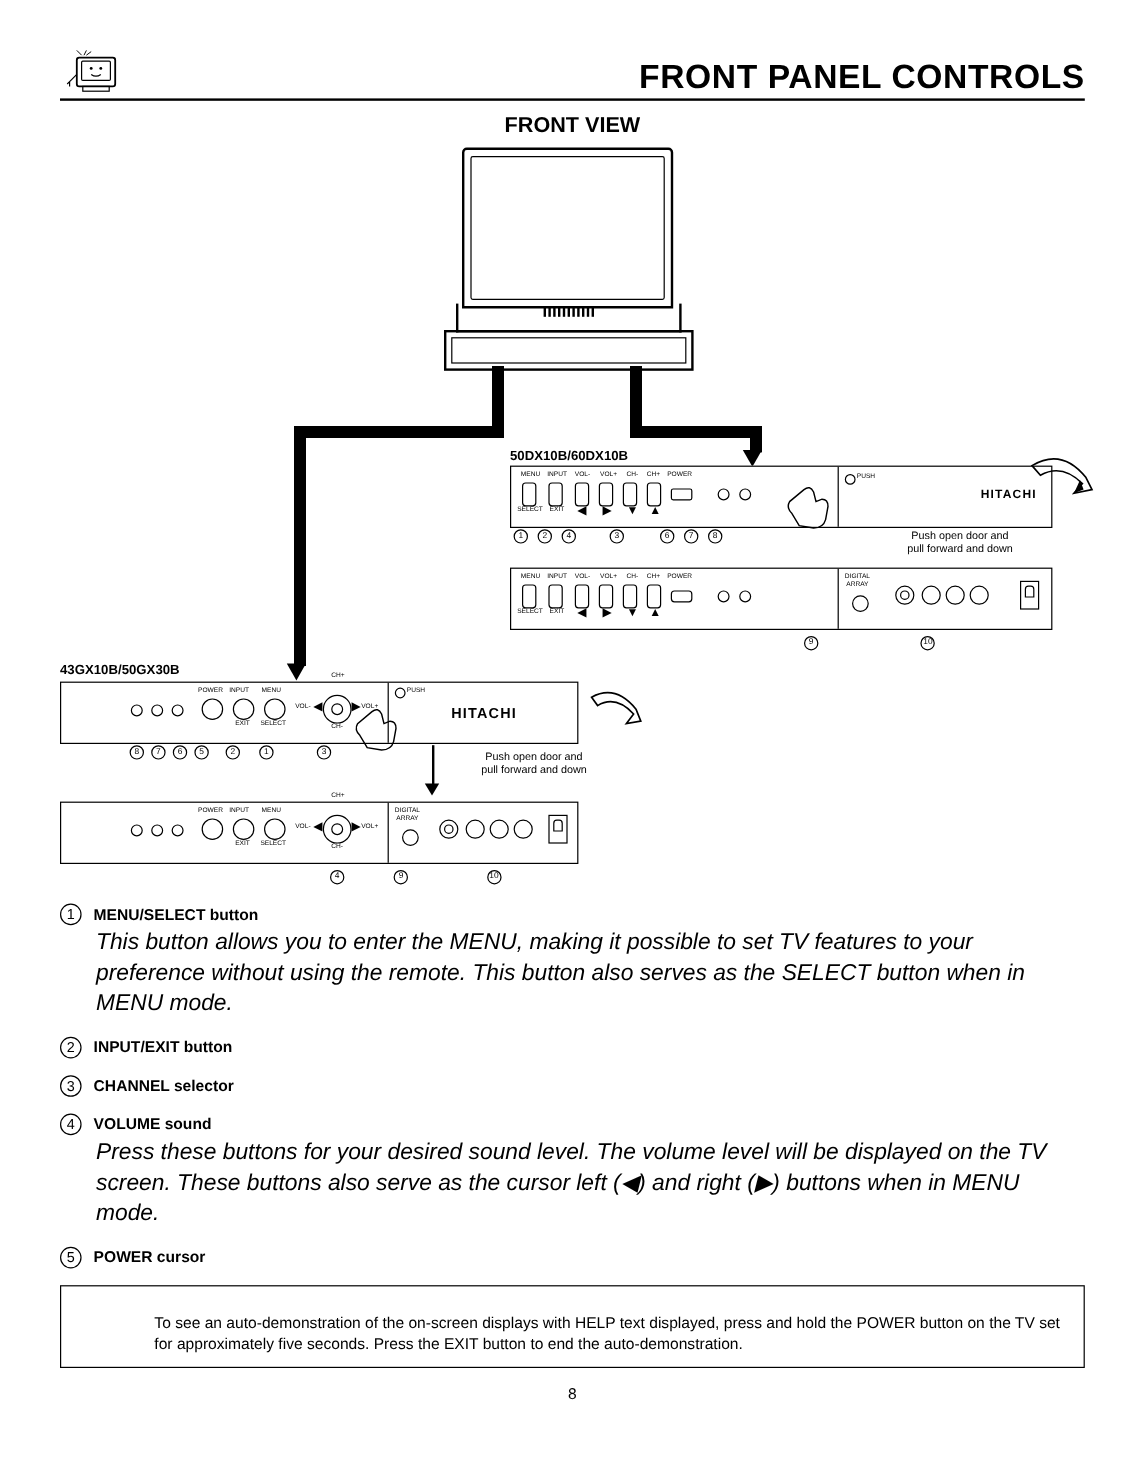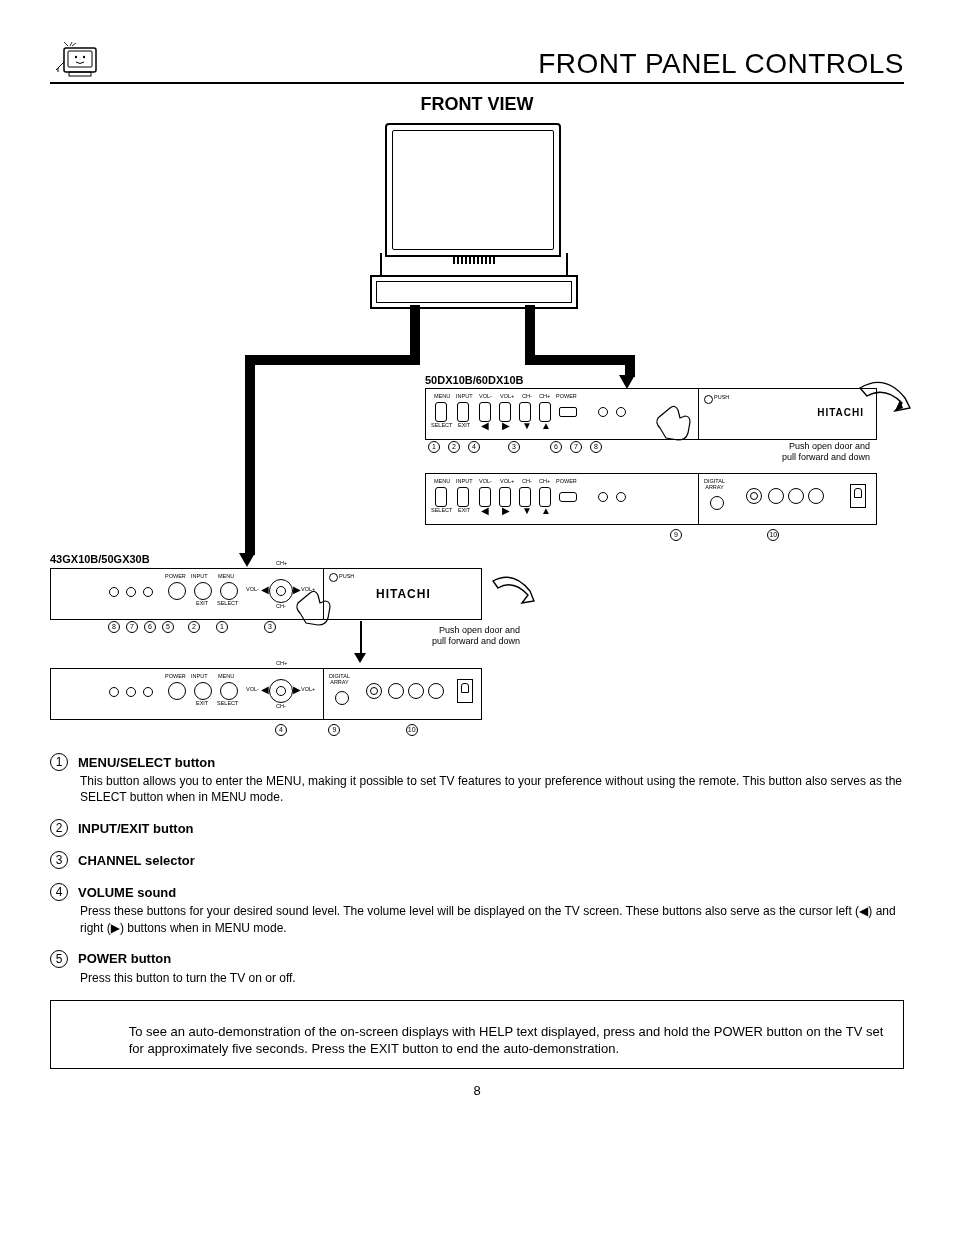--- a/index.html
+++ b/index.html
@@ -18,21 +18,21 @@
     align-items: flex-end;
     border-bottom: 2px solid #000;
     padding-bottom: 2px;
   }
   .tv-icon-wrap {
     width: 55px;
     height: 40px;
   }
   .page-title {
     font-size: 28px;
-    font-weight: normal;
+    font-weight: bold;
     letter-spacing: 0.5px;
   }
   .subtitle {
     text-align: center;
     font-weight: bold;
     font-size: 18px;
     margin: 10px 0 8px 0;
   }
   .diagram-area {
     position: relative;
@@ -64,41 +64,41 @@
     position: absolute;
     font-size: 5.5px;
     line-height: 1;
   }
   .tiny-label.center { text-align: center; }
   .brand { font-weight: bold; font-size: 10px; letter-spacing: 1px; position: absolute; }
   .callout-note {
     position: absolute;
     font-size: 9px;
     line-height: 1.2;
-    text-align: right;
+    text-align: center;
   }
   .circ-num {
     display: inline-block;
     width: 16px;
     height: 16px;
     border: 1.5px solid #000;
     border-radius: 50%;
     text-align: center;
     font-size: 12px;
     line-height: 16px;
     font-weight: normal;
   }
   .circ-num.small {
     width: 10px; height: 10px; font-size: 7px; line-height: 10px; border-width:1px;
   }
   .def-list { margin-top: 0; }
   .def-item { margin-bottom: 14px; }
   .def-head { display: flex; align-items: center; gap: 10px; }
   .def-title { font-weight: bold; font-size: 13px; }
-  .def-body { margin-left: 30px; font-size: 12px; line-height: 1.35; margin-top: 2px; }
+  .def-body { margin-left: 30px; font-size: 19px; line-height: 1.35; margin-top: 2px; font-style: italic; }
   .note-box {
     border: 1px solid #000;
     padding: 10px 12px;
     margin-top: 12px;
     font-size: 13px;
     line-height: 1.35;
   }
   .note-label { font-weight: bold; display: inline-block; width: 62px; vertical-align: top; }
   .note-text { display: inline-block; width: calc(100% - 70px); vertical-align: top; }
   .page-num { text-align: center; margin-top: 14px; font-size: 13px; }
@@ -392,23 +392,22 @@
   <div class="def-item">
     <div class="def-head">
       <span class="circ-num">4</span>
       <span class="def-title">VOLUME sound</span>
     </div>
     <div class="def-body">Press these buttons for your desired sound level.  The volume level will be displayed on the TV screen.  These buttons also serve as the cursor left (◀) and right (▶) buttons when in MENU mode.</div>
   </div>
   <div class="def-item">
     <div class="def-head">
       <span class="circ-num">5</span>
-      <span class="def-title">POWER button</span>
-    </div>
-    <div class="def-body">Press this button to turn the TV on or off.</div>
+      <span class="def-title">POWER cursor</span>
+    </div>
   </div>
 </div>
 
 <div class="note-box">
   <div style="height:12px"></div>
   <div>
     <span class="note-label"></span>
     <span class="note-text">To see an auto-demonstration of the on-screen displays with HELP text displayed, press and hold the POWER button on the TV set for approximately five seconds.  Press the EXIT button to end the auto-demonstration.</span>
   </div>
 </div>

